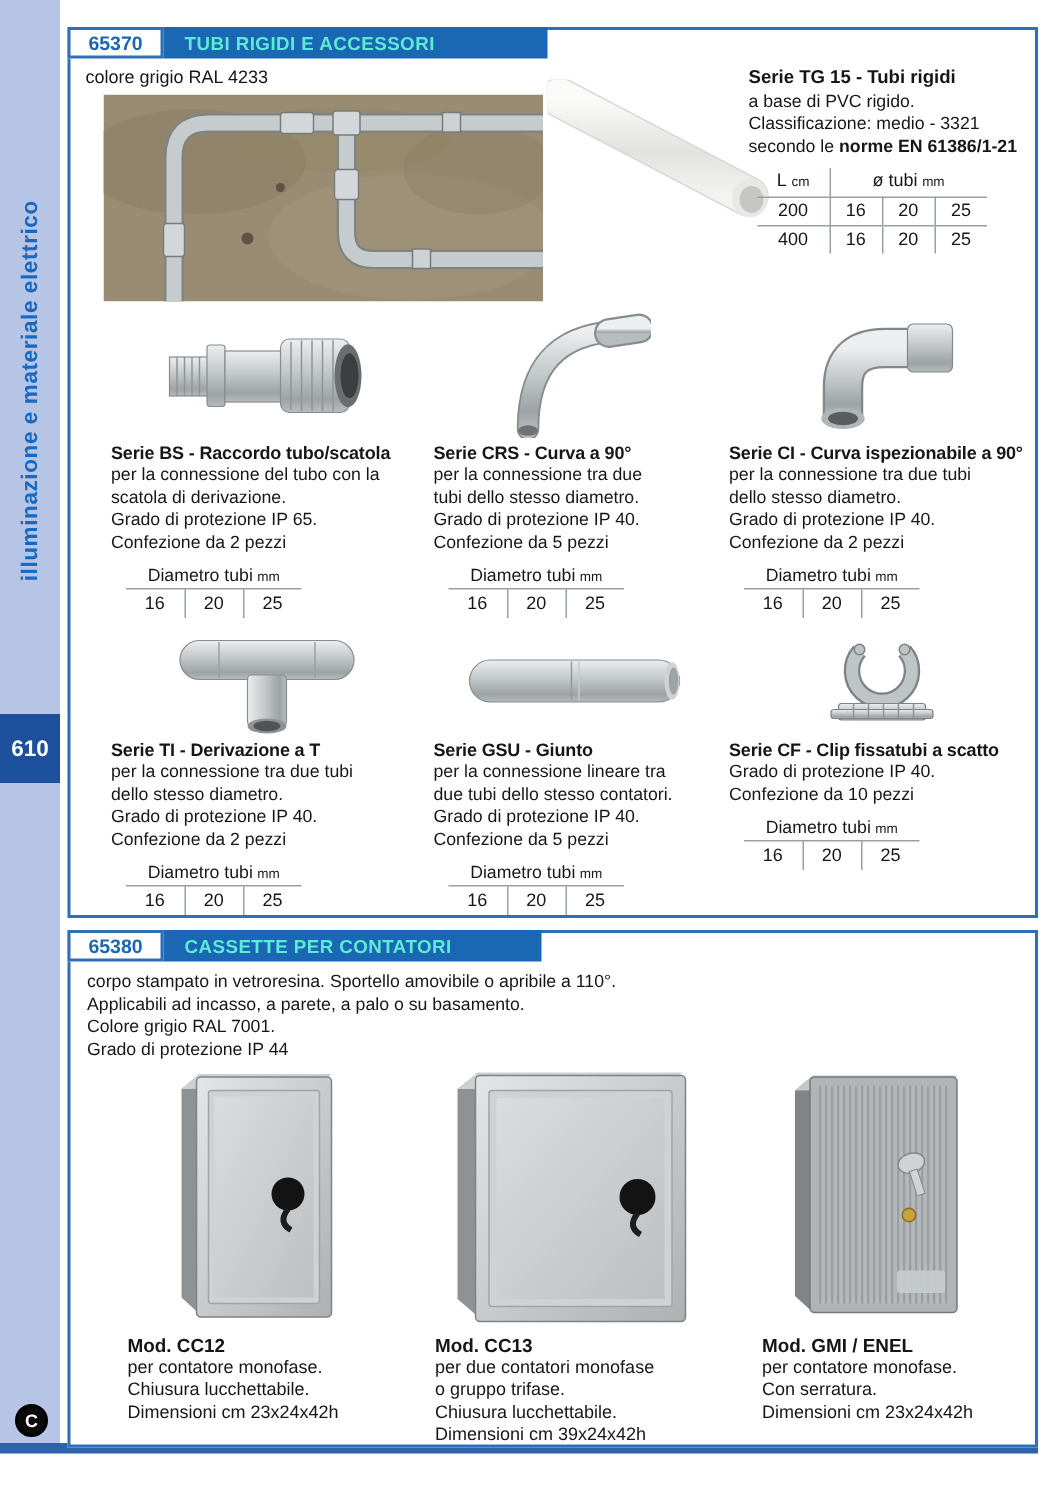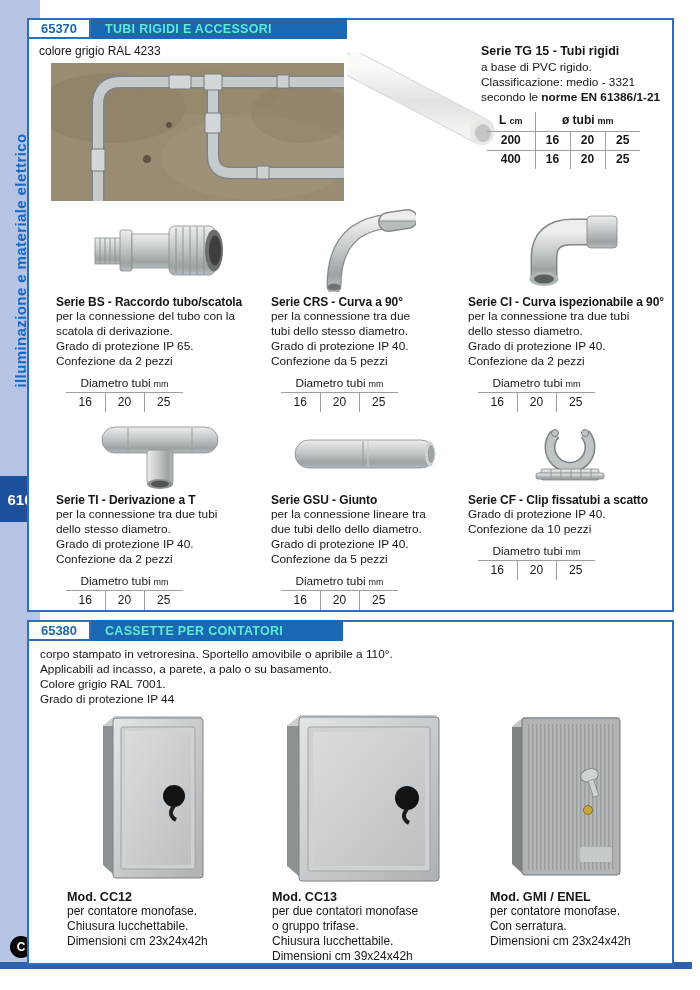--- a/index.html
+++ b/index.html
@@ -14,21 +14,21 @@
   .vtext { transform:rotate(-90deg); white-space:nowrap; color:#1569c4;
            font-weight:bold; font-size:15px; letter-spacing:.4px; }
   .pagenum { position:absolute; left:0; top:476px; width:40px; height:46px; background:#1c4f9c;
              color:#fff; font-weight:bold; font-size:15px; display:flex; align-items:center; justify-content:center; }
   .logo { position:absolute; left:10px; top:936px; width:22px; height:22px; border-radius:50%;
           background:#0a0a0a; color:#fff; font-weight:bold; font-size:12px;
           display:flex; align-items:center; justify-content:center; border:2px solid #000; }
   .bottom-bar { position:absolute; left:0; top:962px; width:692px; height:7px; background:#2e63ac; }
 
   
-  .sec { position:absolute; left:27px; width:647px; border:2px solid #2e6fb7; background:#fff; }
+  .sec { position:absolute; left:45px; width:647px; border:2px solid #2e6fb7; background:#fff; }
   .sec1 { top:18px; height:594px; }
   .sec2 { top:620px; height:345px; }
   .sec-header { position:absolute; top:-2px; left:-2px; height:21px; display:flex; }
   .sec-code { background:#fff; border:2px solid #2e6fb7; color:#1a67b3; font-weight:bold; font-size:13px;
               width:64px; display:flex; align-items:center; justify-content:center; }
   .sec-bar { background:#1a67b3; color:#5eead4; font-weight:bold; font-size:12.5px; letter-spacing:.3px;
              display:flex; align-items:center; padding:0 14px; }
   .sec1 .sec-bar { width:256px; }
   .sec2 .sec-bar { width:252px; }
 
@@ -37,21 +37,21 @@
   .photo { position:absolute; left:22px; top:43px; width:293px; height:138px; }
   .tubephoto { position:absolute; left:318px; top:33px; width:150px; height:96px; }
 
   .tg15 { position:absolute; left:452px; top:24px; width:192px; font-size:11.3px; line-height:15px; }
   .tg15 .t-title { font-weight:bold; font-size:12.4px; white-space:nowrap; margin-bottom:1px; }
   .tg15 .dl { white-space:nowrap; }
   .b { font-weight:bold; }
   .unit { font-size:9px; margin-left:3px; }
 
   table.tg { border-collapse:collapse; margin:7px 0 0 6px; text-align:center; font-size:12px; }
-  .tg th, .tg td { font-weight:bold; height:19px; vertical-align:middle; }
+  .tg th, .tg td { font-weight:normal; height:19px; vertical-align:middle; }
   .tg .c1 { width:48px; border-right:1px solid #98a0a4; }
   .tg td.d { width:35px; }
   .tg tr.hd th { border-bottom:1px solid #98a0a4; }
   .tg tr.r1 td { border-bottom:1px solid #98a0a4; }
   .tg td.d + td.d { border-left:1px solid #98a0a4; }
 
   
   .pgrid { position:absolute; left:12px; top:187px; display:grid;
            grid-template-columns:223px 196px 211px; grid-template-rows:212px auto; }
   .cell.c1 { padding-left:15px; } .cell.c2 { padding-left:7px; } .cell.c3 { padding-left:8px; }
@@ -318,21 +318,21 @@
           <svg width="145" height="36" viewBox="0 0 145 36">
             <rect x="2" y="3" width="140" height="28" rx="14" fill="url(#gh)" stroke="#878d8f" stroke-width=".8"></rect>
             <line x1="70" y1="4" x2="70" y2="30" stroke="#949a9c"></line>
             <line x1="75" y1="4" x2="75" y2="30" stroke="#c6cbcd"></line>
             <ellipse cx="137" cy="17" rx="5" ry="12.5" fill="#cfd3d5"></ellipse>
             <ellipse cx="138" cy="17" rx="3.2" ry="9" fill="#9ea3a5"></ellipse>
           </svg>
         </div>
         <div class="p-title">Serie GSU - Giunto</div>
         <div class="dl">per la connessione lineare tra</div>
-        <div class="dl">due tubi dello dello diametro.</div>
+        <div class="dl">due tubi dello stesso contatori.</div>
         <div class="dl">Grado di protezione IP 40.</div>
         <div class="dl">Confezione da 5 pezzi</div>
         <table class="dia">
           <tbody>
               <tr>
                 <th colspan="3"><span>Diametro tubi</span><span class="unit">mm</span></th>
               </tr>
           <tr>
                 <td>16</td>
                 <td>20</td>

